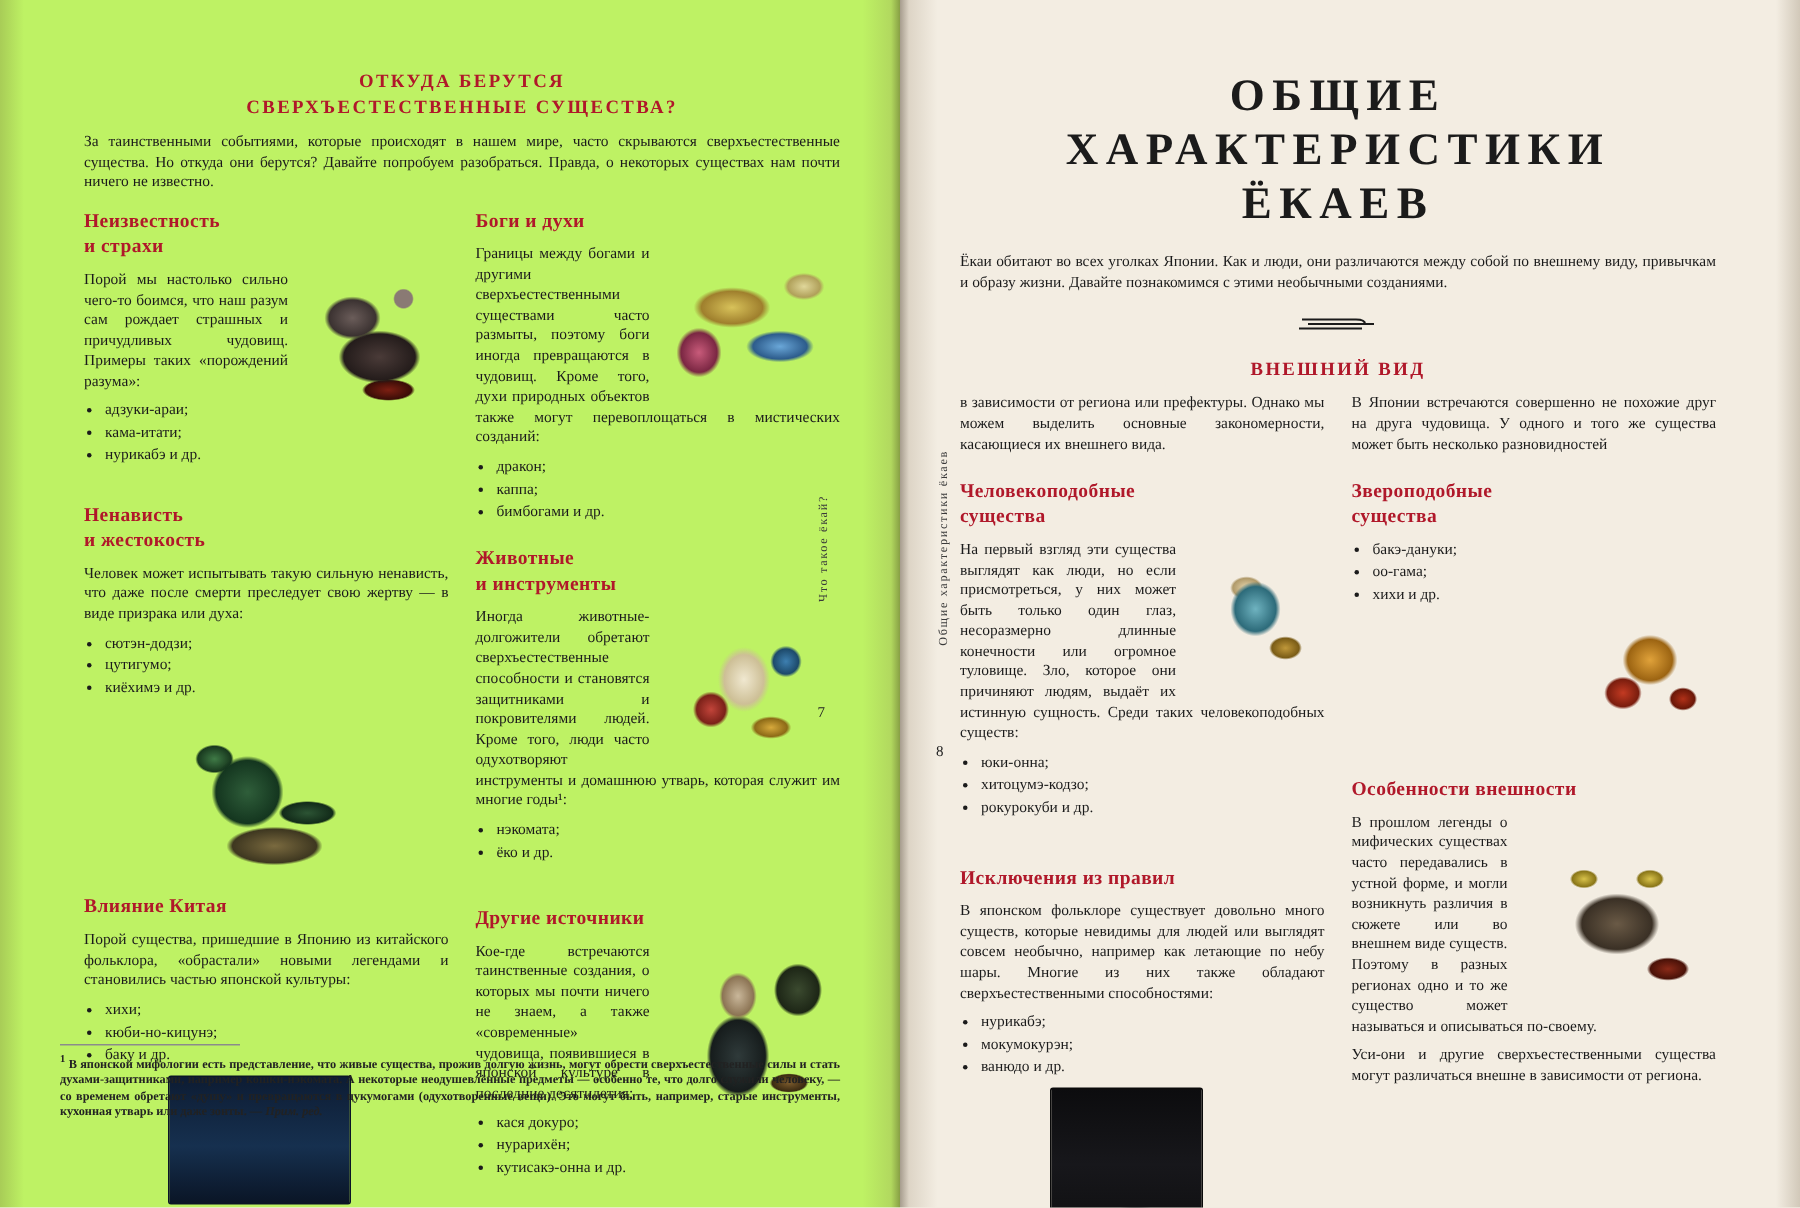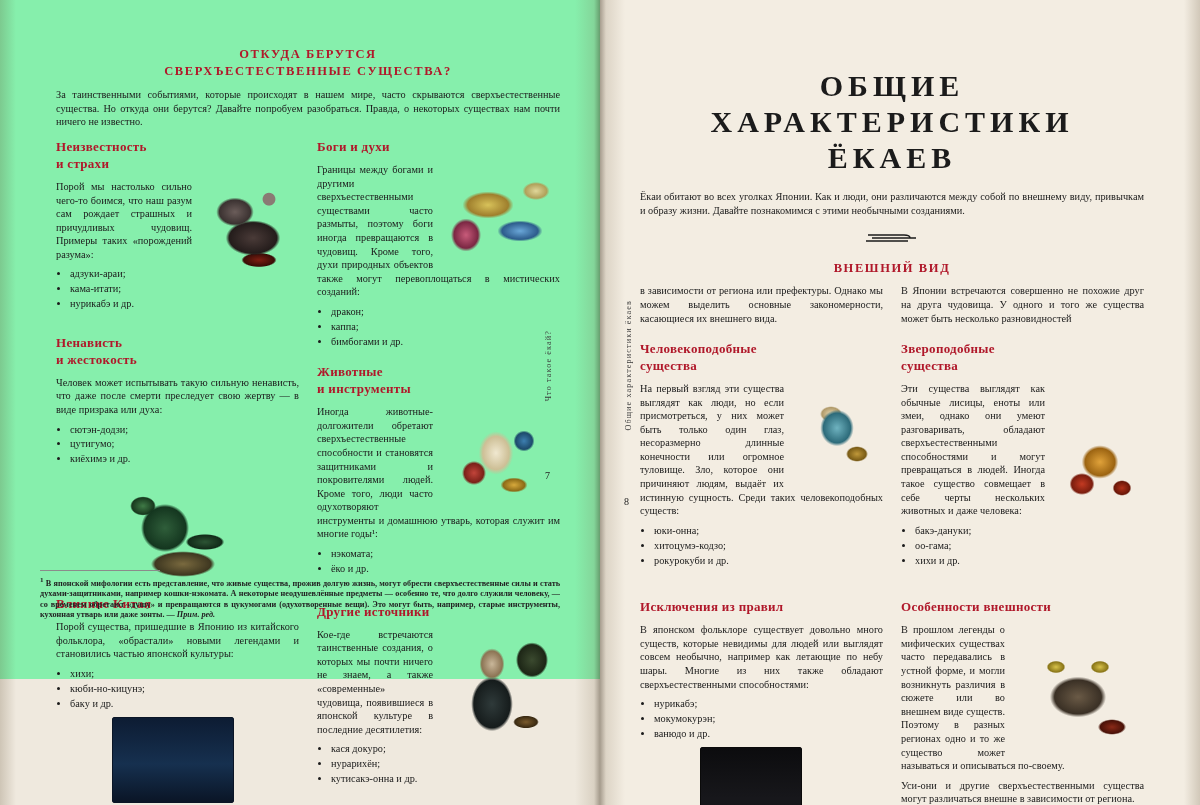--- a/index.html
+++ b/index.html
@@ -4,22 +4,22 @@
 <style>
   html,body{margin:0;padding:0;}
   body{
     width:1200px;height:805px;overflow:hidden;
     background:#efe9de;
     font-family:"Liberation Serif", serif;
     color:#1b1b1b;
   }
   .spread{position:relative;width:1200px;height:805px;display:flex;}
   .page{position:relative;box-sizing:border-box;}
-  .page.left{width:600px;height:679px;background:#86efac;padding:46px 40px 20px 56px;}
-  .page.right{width:600px;height:805px;background:#f3ede2;padding:68px 56px 20px 40px;}
+  .page.left{width:600px;height:805px;background:#bef264;padding:46px 40px 20px 56px;}
+  .page.right{width:600px;height:805px;background:#f3ede2;padding:46px 56px 20px 40px;}
   
   .gutter{
     position:absolute;left:575px;top:0;width:50px;height:805px;
     background:linear-gradient(to right, rgba(120,100,70,0.00) 0%, rgba(120,100,70,0.18) 38%, rgba(60,45,25,0.42) 50%, rgba(120,100,70,0.18) 62%, rgba(120,100,70,0.00) 100%);
     pointer-events:none;z-index:5;
   }
   .edge-l{position:absolute;left:0;top:0;width:16px;height:805px;background:linear-gradient(to right,rgba(90,70,40,.22),rgba(90,70,40,0));z-index:4;}
   .edge-r{position:absolute;right:0;top:0;width:16px;height:805px;background:linear-gradient(to left,rgba(90,70,40,.22),rgba(90,70,40,0));z-index:4;}
   h1.page-title{
     font-family:"Liberation Serif", serif;
@@ -315,21 +315,20 @@
           <div class="imgbox ill cave" style="margin:6px 0 0 60px;"></div>
         </div>
 
       </div>
 
       <div class="col">
 
         <div>
           <h3 class="col-head">Звероподобные<br>существа</h3>
           <div class="imgbox fl-r ill beast" style="margin-top:40px;"></div>
-          <p class="body">Эти существа выглядят как обычные лисицы, еноты или змеи, однако они умеют разговаривать, обладают сверхъестественными способностями и могут превращаться в людей. Иногда такое существо совмещает в себе черты нескольких животных и даже человека:</p>
           <ul class="bul">
             <li>бакэ-дануки;</li>
             <li>оо-гама;</li>
             <li>хихи и др.</li>
           </ul>
         </div>
 
         <div style="clear:both;height:26px;"></div>
 
         <div>

